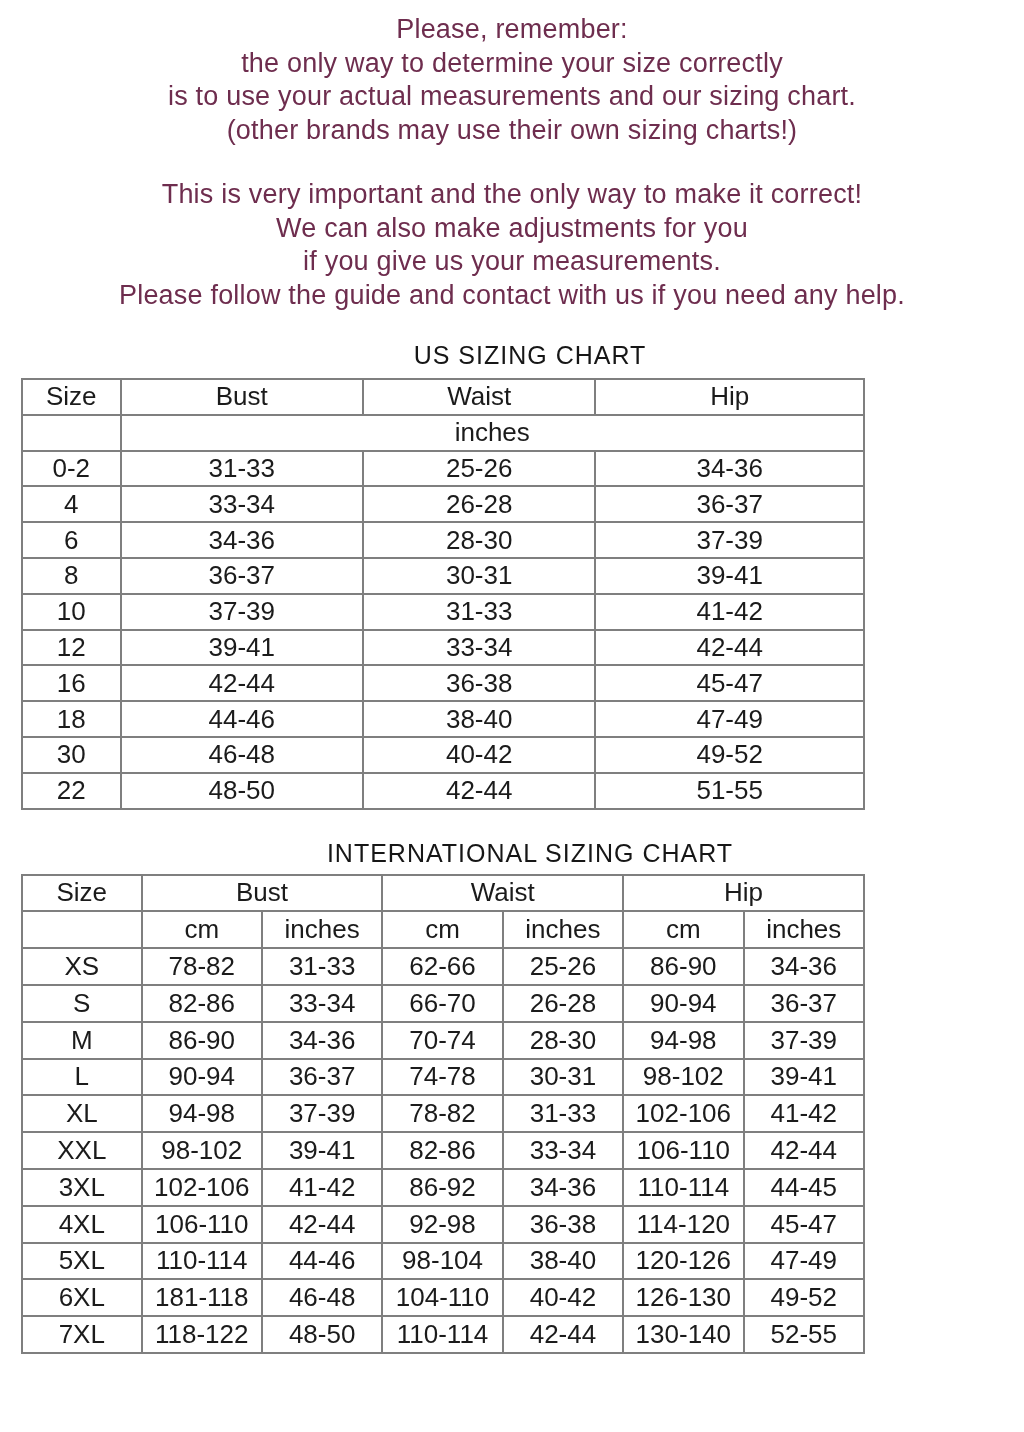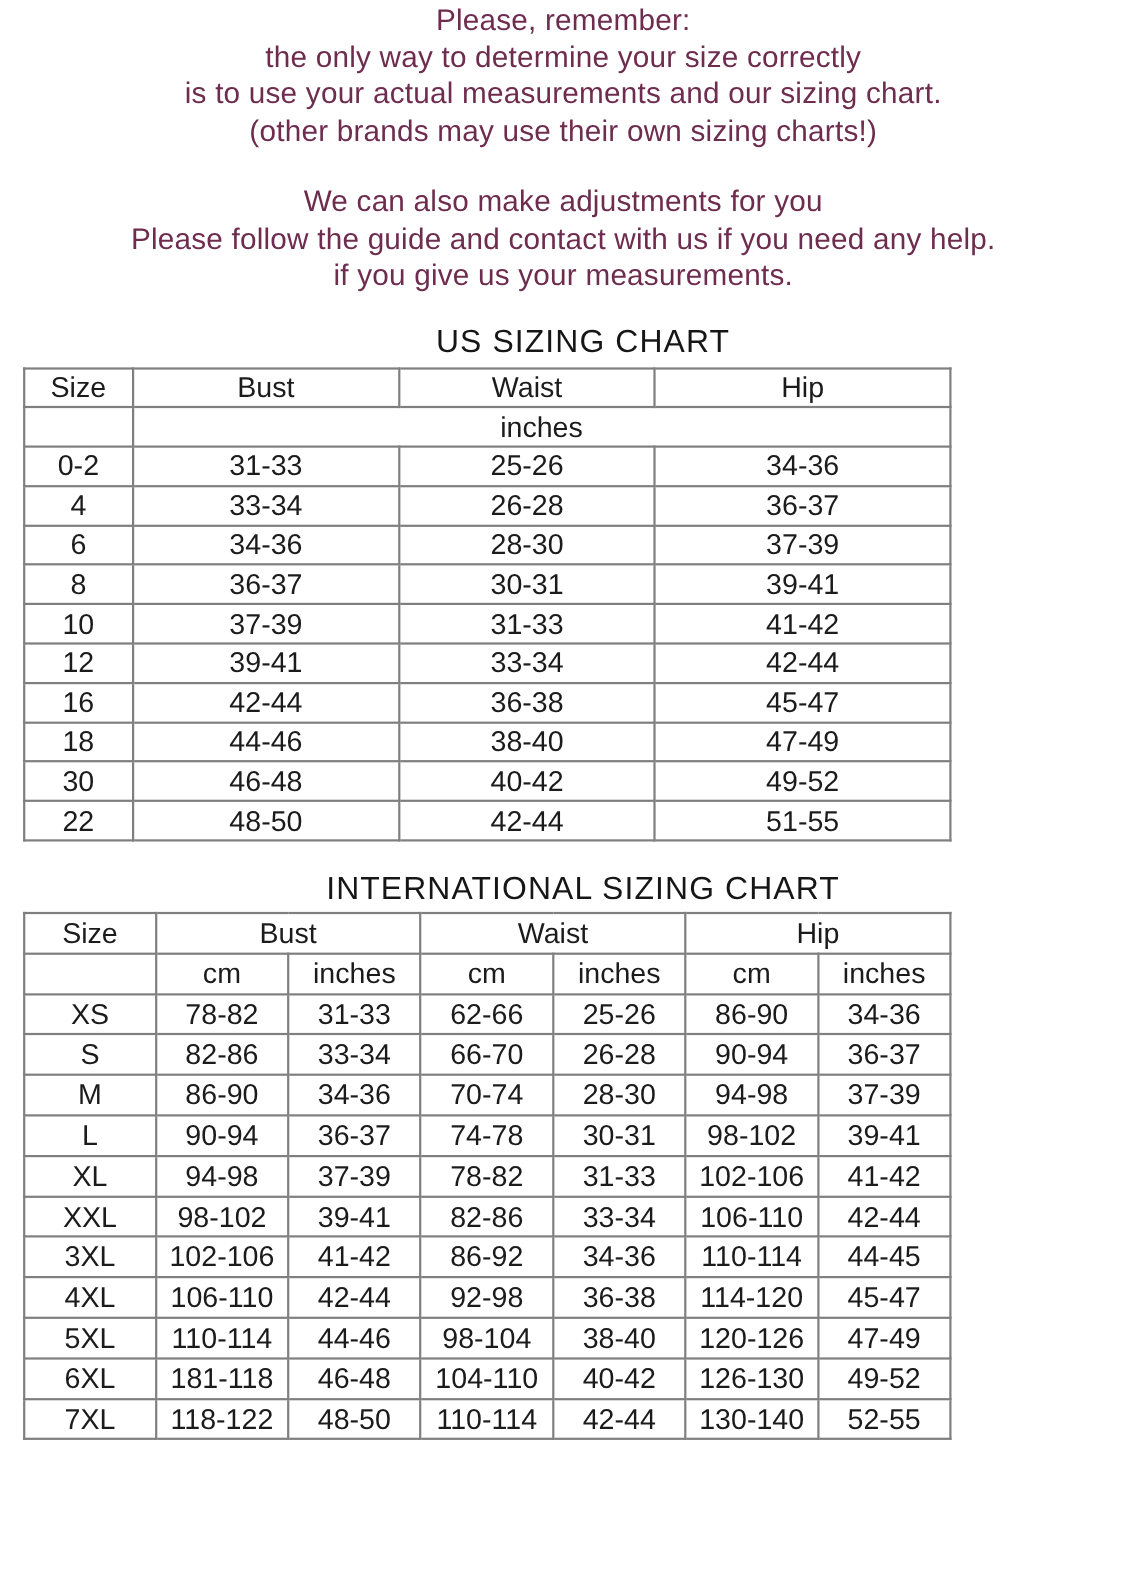--- a/index.html
+++ b/index.html
@@ -18,26 +18,26 @@
     overflow: hidden;
   }
   .intro {
     text-align: center;
     color: var(--intro-color);
     font-size: 27px;
     font-weight: 300;
     line-height: 33.5px;
     letter-spacing: 0.2px;
   }
-  .intro-block-1 { padding-top: 2px; }
+  .intro-block-1 { padding-top: 13px; }
   .intro-block-2 { margin-top: 31px; }
   .chart-title {
     text-align: center;
     color: var(--title-color);
-    font-size: 29px;
+    font-size: 25px;
     font-weight: 300;
     letter-spacing: 1px;
     line-height: 28px;
     padding-left: 36px;
   }
   .us-title   { margin-top: 29px; margin-bottom: 9px; }
   .intl-title { margin-top: 29px; margin-bottom: 7px; }
   table {
     border-collapse: collapse;
     table-layout: fixed;
@@ -63,23 +63,24 @@
 <body>
 
 <div class="intro intro-block-1">
   <div>Please, remember:</div>
   <div>the only way to determine your size correctly</div>
   <div>is to use your actual measurements and our sizing chart.</div>
   <div>(other brands may use their own sizing charts!)</div>
 </div>
 
 <div class="intro intro-block-2">
+  <div>This is very important and the only way to make it correct!</div>
   <div>We can also make adjustments for you</div>
+  <div>if you give us your measurements.</div>
   <div>Please follow the guide and contact with us if you need any help.</div>
-  <div>if you give us your measurements.</div>
 </div>
 
 <div class="chart-title us-title">US SIZING CHART</div>
 
 <table class="us-table">
   <colgroup>
     <col style="width:11.7%">
     <col style="width:28.8%">
     <col style="width:27.6%">
     <col style="width:31.9%">

